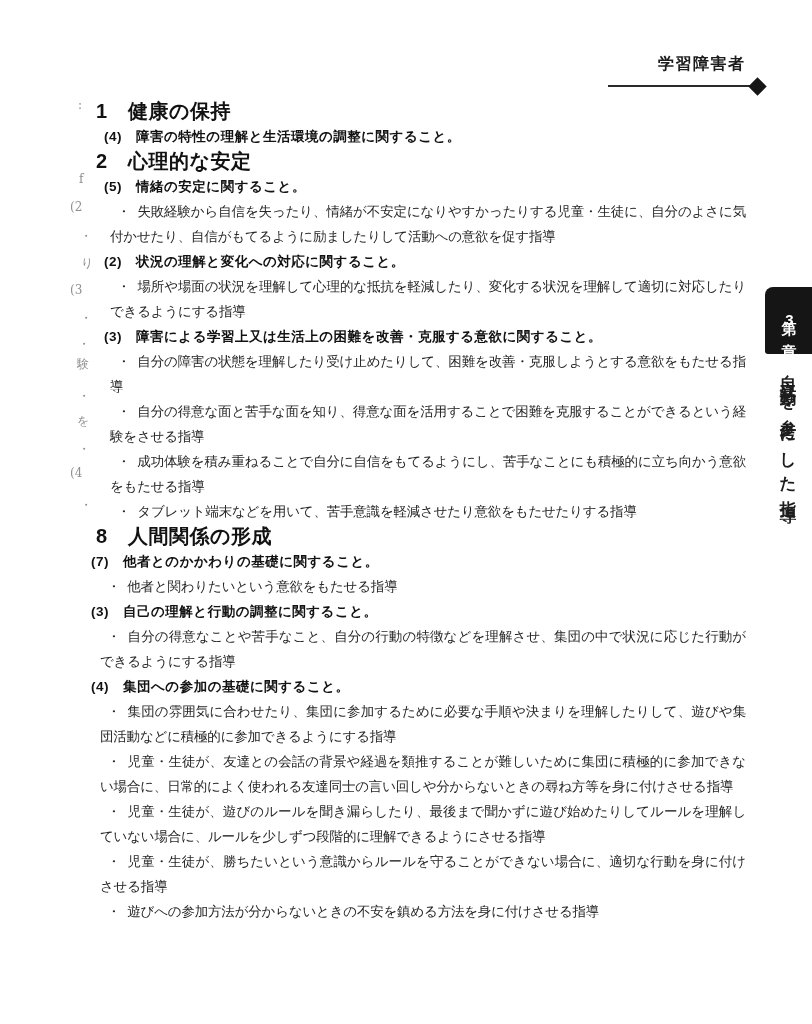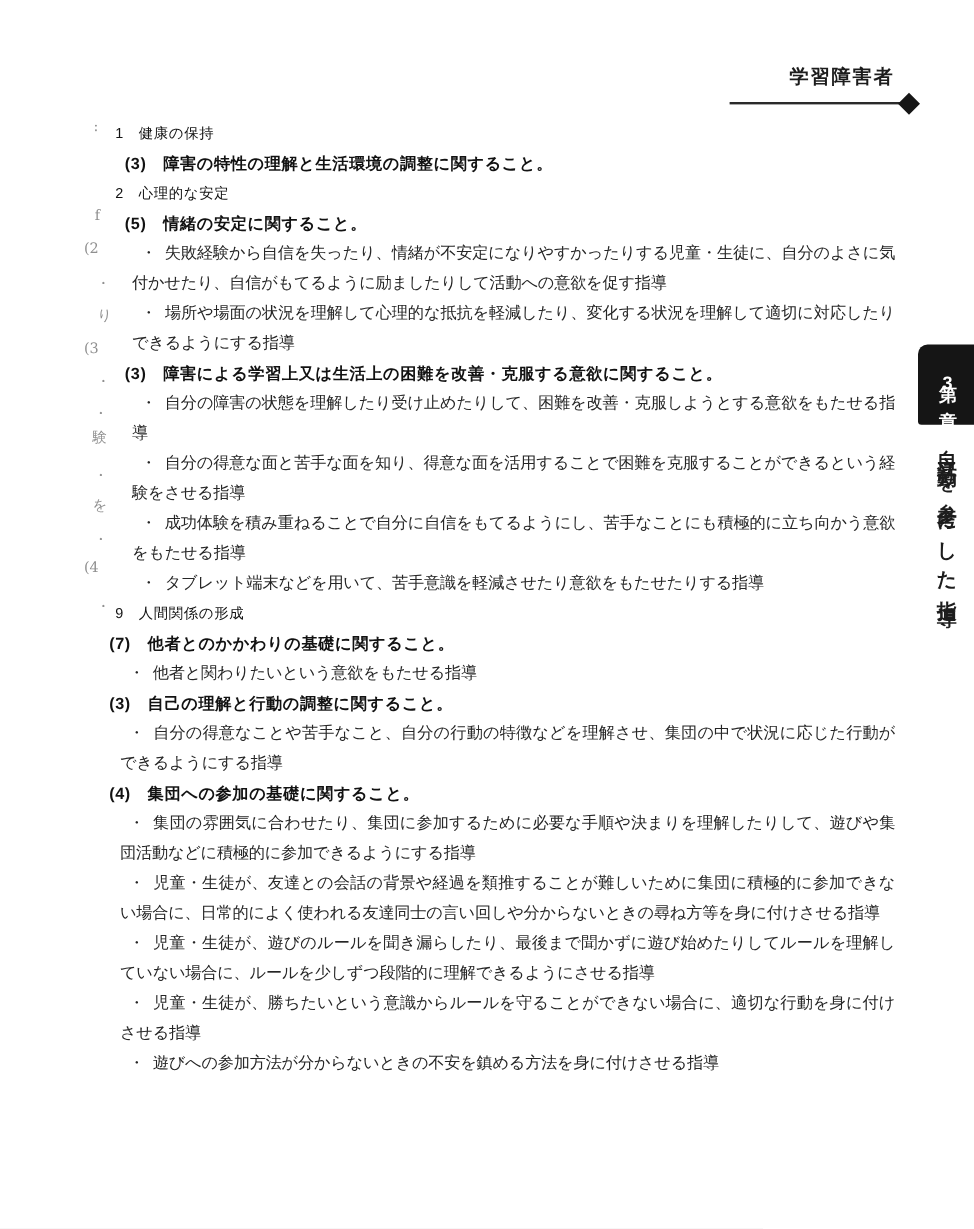--- a/index.html
+++ b/index.html
@@ -47,21 +47,21 @@
     font-size:16.5px;font-weight:600;letter-spacing:5px;color:#1d1d1d;
   }
   
   .content{
     position:absolute;left:91px;top:99px;width:655px;
     font-size:13.5px;letter-spacing:-0.2px;line-height:25px;
     text-align:justify;
   }
   .sec-title{
     font-family:"Liberation Sans",sans-serif;
-    font-size:12px;font-weight:400;color:#121212;
+    font-size:20px;font-weight:700;color:#121212;
     margin-left:5px;letter-spacing:0.5px;text-align:left;
   }
   .item-heading{
     font-family:"Liberation Sans",sans-serif;
     font-size:13.5px;font-weight:700;color:#121212;
     letter-spacing:0.5px;text-align:left;
   }
   .s-up .item-heading{margin-left:13px;}
   .s-low .item-heading{margin-left:0;}
   .bullet{text-indent:7px;}
@@ -87,35 +87,36 @@
   <div class="chapter-box">
     <div class="v">第3章</div>
   </div>
   <div class="chapter-title">
     <div class="v">自立活動を参考にした指導</div>
   </div>
 
   <div class="content">
       <div class="section s-up">
         <div class="sec-title">1　健康の保持</div>
-        <div class="item-heading">(3)　障害の特性の理解と生活環境の調整に関すること。</div>
+        <div class="item-heading">(4)　障害の特性の理解と生活環境の調整に関すること。</div>
       </div>
       <div class="section s-up">
         <div class="sec-title">2　心理的な安定</div>
         <div class="item-heading">(5)　情緒の安定に関すること。</div>
         <div class="bullet"><span class="marker">・</span>失敗経験から自信を失ったり、情緒が不安定になりやすかったりする児童・生徒に、自分のよさに気付かせたり、自信がもてるように励ましたりして活動への意欲を促す指導</div>
+        <div class="item-heading">(2)　状況の理解と変化への対応に関すること。</div>
         <div class="bullet"><span class="marker">・</span>場所や場面の状況を理解して心理的な抵抗を軽減したり、変化する状況を理解して適切に対応したりできるようにする指導</div>
         <div class="item-heading">(3)　障害による学習上又は生活上の困難を改善・克服する意欲に関すること。</div>
         <div class="bullet"><span class="marker">・</span>自分の障害の状態を理解したり受け止めたりして、困難を改善・克服しようとする意欲をもたせる指導</div>
         <div class="bullet"><span class="marker">・</span>自分の得意な面と苦手な面を知り、得意な面を活用することで困難を克服することができるという経験をさせる指導</div>
         <div class="bullet"><span class="marker">・</span>成功体験を積み重ねることで自分に自信をもてるようにし、苦手なことにも積極的に立ち向かう意欲をもたせる指導</div>
         <div class="bullet"><span class="marker">・</span>タブレット端末などを用いて、苦手意識を軽減させたり意欲をもたせたりする指導</div>
       </div>
       <div class="section s-low">
-        <div class="sec-title">9　人間関係の形成</div>
+        <div class="sec-title">8　人間関係の形成</div>
         <div class="item-heading">(7)　他者とのかかわりの基礎に関すること。</div>
         <div class="bullet"><span class="marker">・</span>他者と関わりたいという意欲をもたせる指導</div>
         <div class="item-heading">(3)　自己の理解と行動の調整に関すること。</div>
         <div class="bullet"><span class="marker">・</span>自分の得意なことや苦手なこと、自分の行動の特徴などを理解させ、集団の中で状況に応じた行動ができるようにする指導</div>
         <div class="item-heading">(4)　集団への参加の基礎に関すること。</div>
         <div class="bullet"><span class="marker">・</span>集団の雰囲気に合わせたり、集団に参加するために必要な手順や決まりを理解したりして、遊びや集団活動などに積極的に参加できるようにする指導</div>
         <div class="bullet"><span class="marker">・</span>児童・生徒が、友達との会話の背景や経過を類推することが難しいために集団に積極的に参加できない場合に、日常的によく使われる友達同士の言い回しや分からないときの尋ね方等を身に付けさせる指導</div>
         <div class="bullet"><span class="marker">・</span>児童・生徒が、遊びのルールを聞き漏らしたり、最後まで聞かずに遊び始めたりしてルールを理解していない場合に、ルールを少しずつ段階的に理解できるようにさせる指導</div>
         <div class="bullet"><span class="marker">・</span>児童・生徒が、勝ちたいという意識からルールを守ることができない場合に、適切な行動を身に付けさせる指導</div>
         <div class="bullet"><span class="marker">・</span>遊びへの参加方法が分からないときの不安を鎮める方法を身に付けさせる指導</div>

